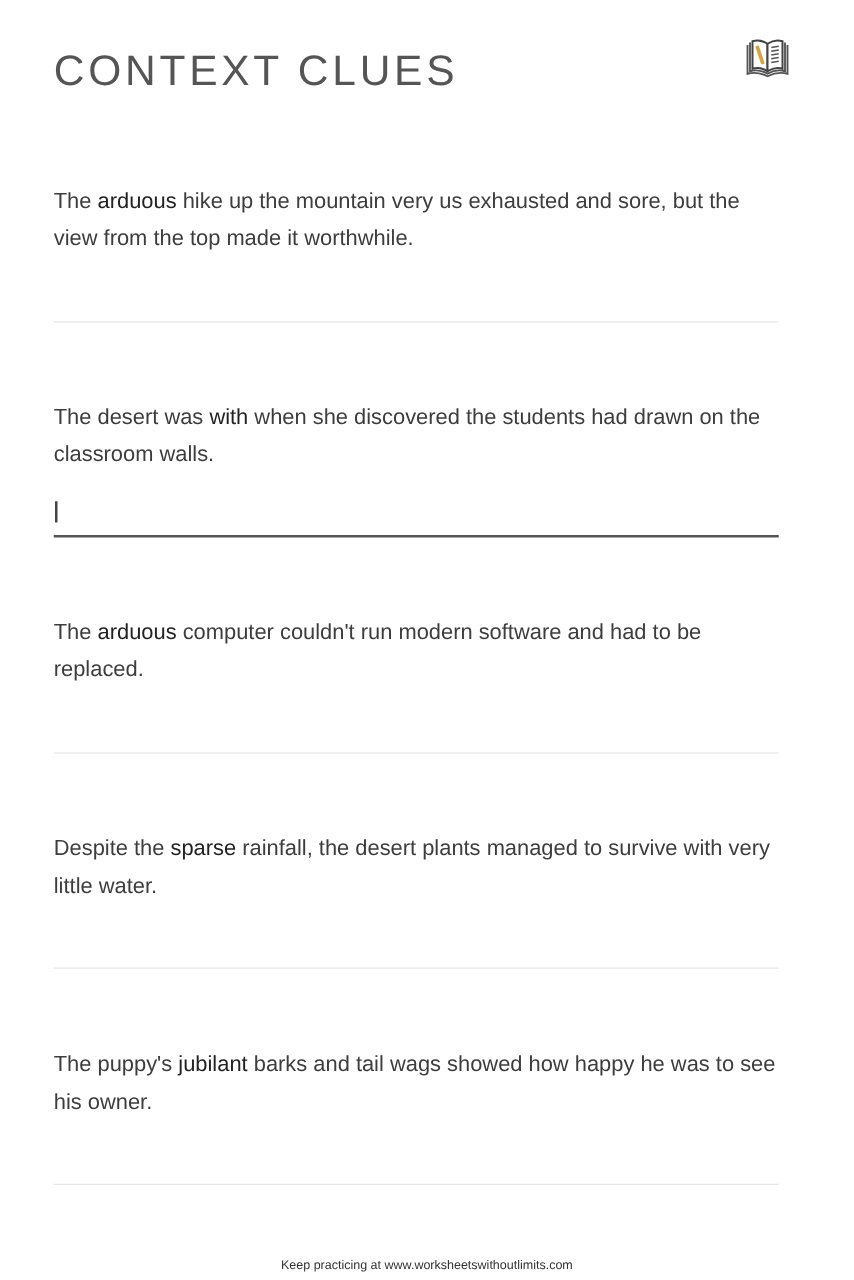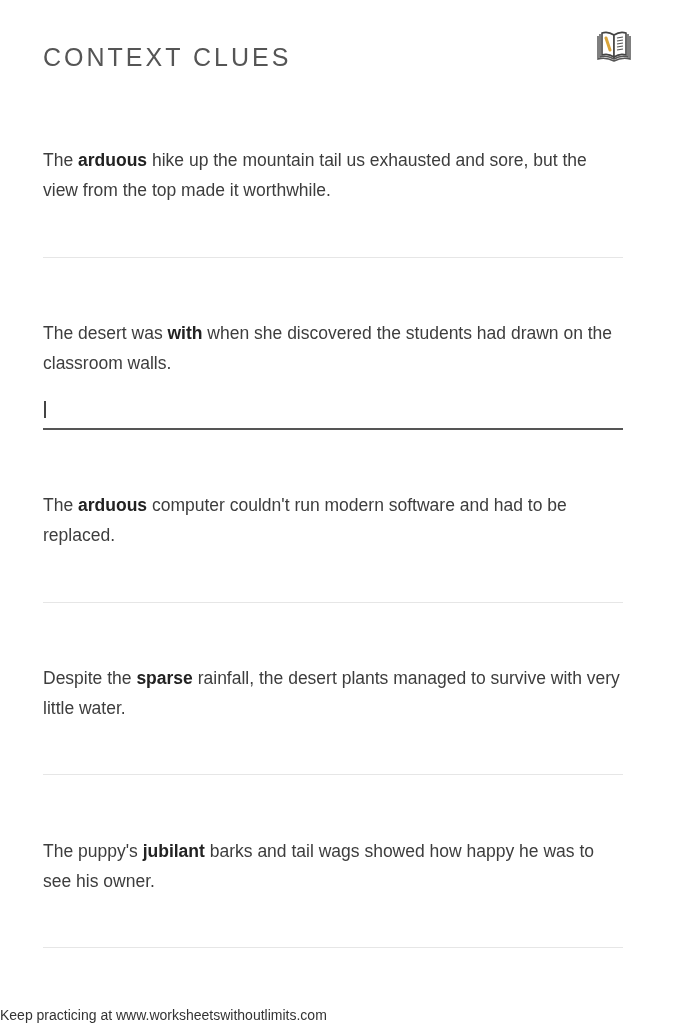--- a/index.html
+++ b/index.html
@@ -12,21 +12,21 @@
       height: 1024px;
       position: relative;
       overflow: hidden;
       font-family: "Liberation Sans", "DejaVu Sans", sans-serif;
       color: #3a3a3a;
     }
     .title {
       position: absolute;
       left: 43px;
       top: 42px;
-      font-size: 25px;
+      font-size: 34px;
       letter-spacing: 3px;
       font-weight: normal;
       color: #555555;
       margin: 0;
       line-height: 30px;
     }
     .logo {
       position: absolute;
       left: 596px;
       top: 30px;
@@ -39,21 +39,21 @@
       width: 580px;
     }
     .question-text {
       font-size: 17.5px;
       line-height: 30px;
       color: #3d3d3d;
       margin: 0;
     }
     .question-text b {
       color: #222222;
-      font-weight: bold;
+      font-weight: normal;
     }
     .answer-field {
       position: absolute;
       left: 0;
       width: 580px;
       height: 30px;
       border: none;
       border-bottom: 1px solid #e6e6e6;
       background: transparent;
       padding: 0;
@@ -70,21 +70,22 @@
       left: 1px;
       width: 1.5px;
       height: 17px;
       background: #444;
     }
     .footer {
       position: absolute;
       left: 0;
       width: 683px;
       top: 1007px;
-      font-size: 14px;
+      text-align: center;
+      font-size: 10px;
       color: #333333;
     }
   </style>
 </head>
 <body>
 
 <h1 class="title">CONTEXT CLUES</h1>
 
 <div class="logo">
   <svg width="36" height="34" viewBox="0 0 36 34" xmlns="http://www.w3.org/2000/svg">
@@ -99,21 +100,21 @@
 
     <line x1="21" y1="8" x2="27" y2="7" stroke="#555" stroke-width="1.2"></line>
     <line x1="21" y1="11" x2="27" y2="10" stroke="#555" stroke-width="1.2"></line>
     <line x1="21" y1="14" x2="27" y2="13" stroke="#555" stroke-width="1.2"></line>
     <line x1="21" y1="17" x2="27" y2="16" stroke="#555" stroke-width="1.2"></line>
     <line x1="21" y1="20" x2="27" y2="19" stroke="#555" stroke-width="1.2"></line>
   </svg>
 </div>
 
 <div class="question" style="top:145px;">
-  <p class="question-text"><span>The </span><b>arduous</b><span> hike up the mountain tail us exhausted and sore, but the view from the top made it worthwhile.</span></p>
+  <p class="question-text"><span>The </span><b>arduous</b><span> hike up the mountain very us exhausted and sore, but the view from the top made it worthwhile.</span></p>
   <input class="answer-field" style="top: 82px;" type="text" value="">
 </div>
 
 <div class="question" style="top:318px;">
   <p class="question-text"><span>The desert was </span><b>with</b><span> when she discovered the students had drawn on the classroom walls.</span></p>
   <input class="answer-field active" style="top: 80px;" type="text" value="">
   <div class="caret" style="top:83px;"></div>
 </div>
 
 <div class="question" style="top:490px;">

